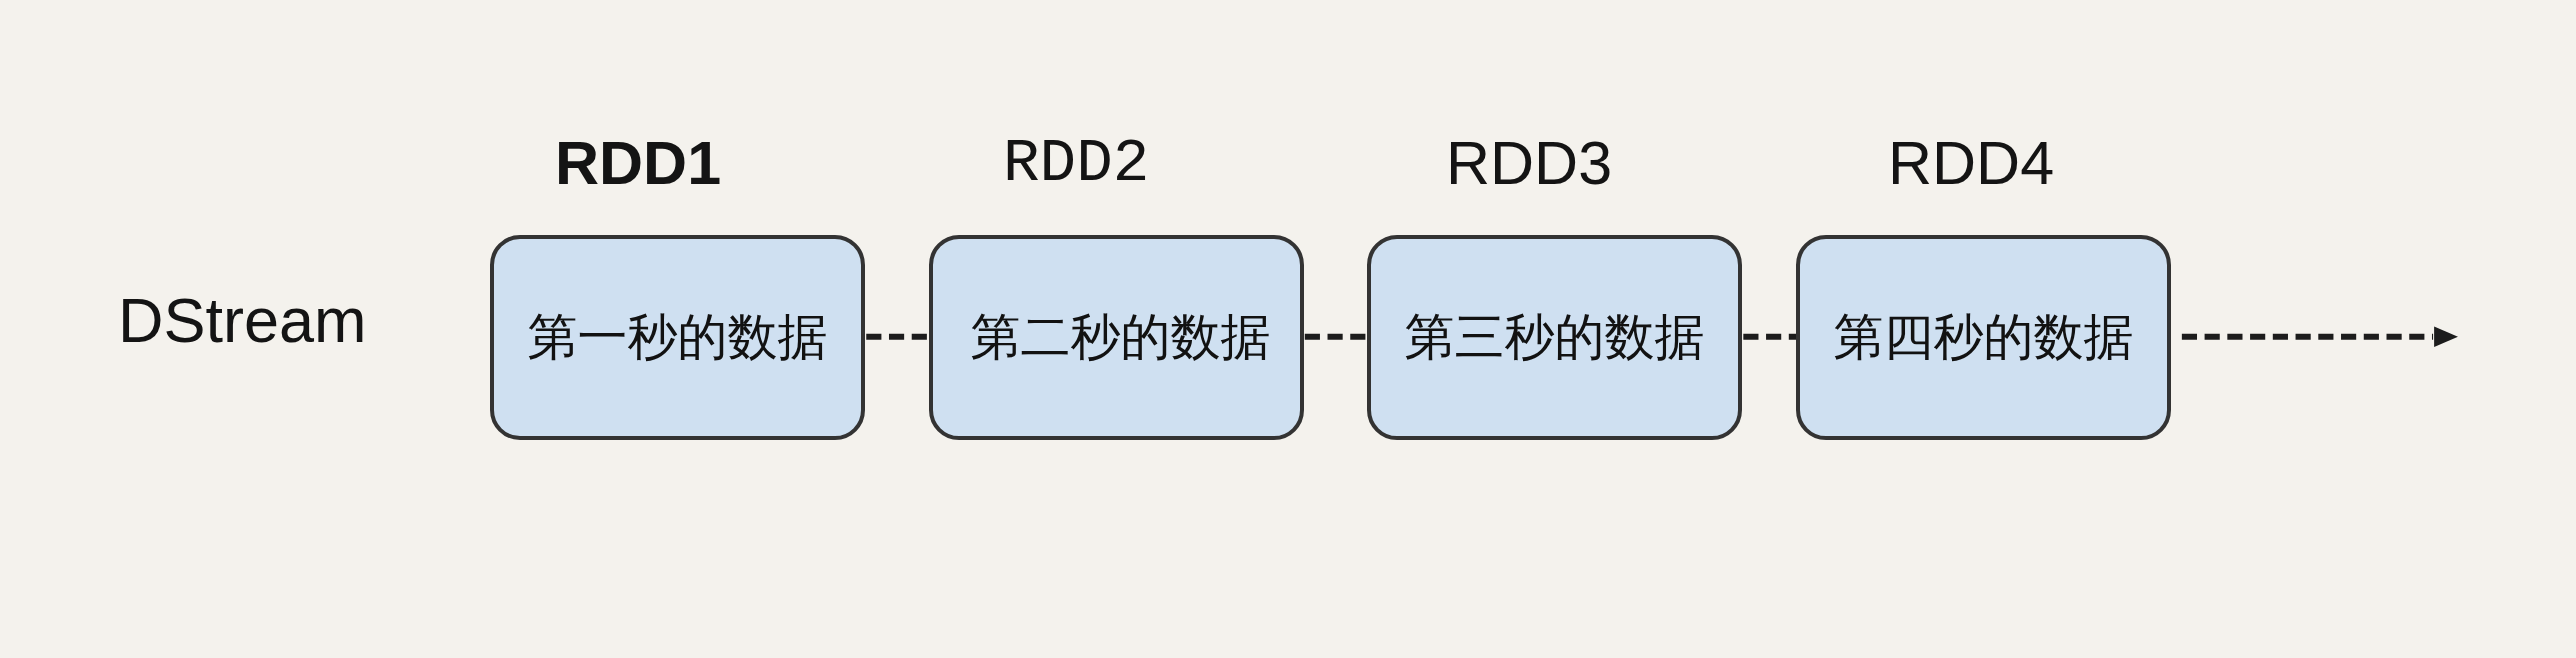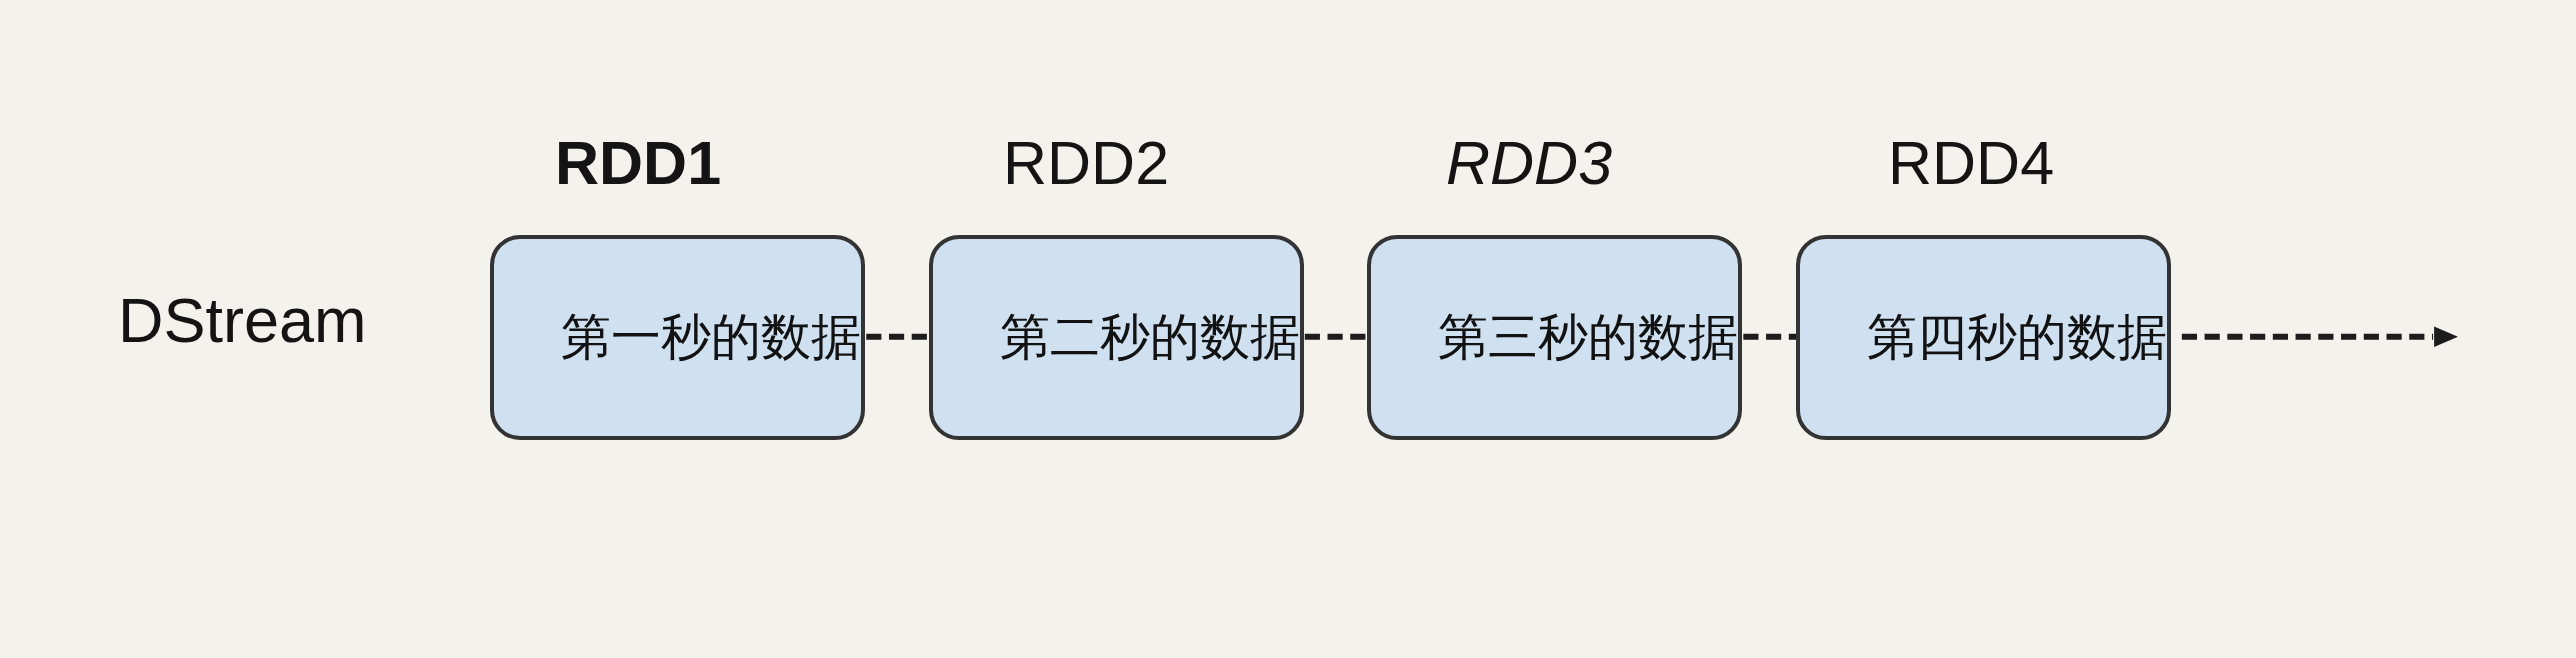--- a/index.html
+++ b/index.html
@@ -28,35 +28,35 @@
   }
   .rdd-label {
     position: absolute;
     top: 133px;
     font-size: 61px;
     line-height: 1;
     color: #141414;
     white-space: nowrap;
   }
   .rdd-label.n0 { left: 555px; font-weight: bold; }
-  .rdd-label.n1 { left: 1003px; }
-  .rdd-label.n2 { left: 1446px; font-style: italic; }
+  .rdd-label.n1 { left: 1003px; font-family: Liberation Mono, monospace; }
+  .rdd-label.n2 { left: 1446px; }
   .rdd-label.n3 { left: 1888px; }
   .rdd-box {
     position: absolute;
     top: 235px;
     width: 375px;
     height: 205px;
     box-sizing: border-box;
     background: #cfe0f1;
     border: 4.9px solid #333333;
     border-radius: 30px;
     display: flex;
     align-items: center;
-    justify-content: flex-end;
+    justify-content: center;
   }
   .rdd-box.n0 { left: 490px; }
   .rdd-box.n1 { left: 929px; padding-left: 8px; }
   .rdd-box.n2 { left: 1367px; }
   .rdd-box.n3 { left: 1796px; }
   .rdd-box .box-text {
     font-size: 50px;
     line-height: 1.1;
     color: #121212;
     white-space: nowrap;

